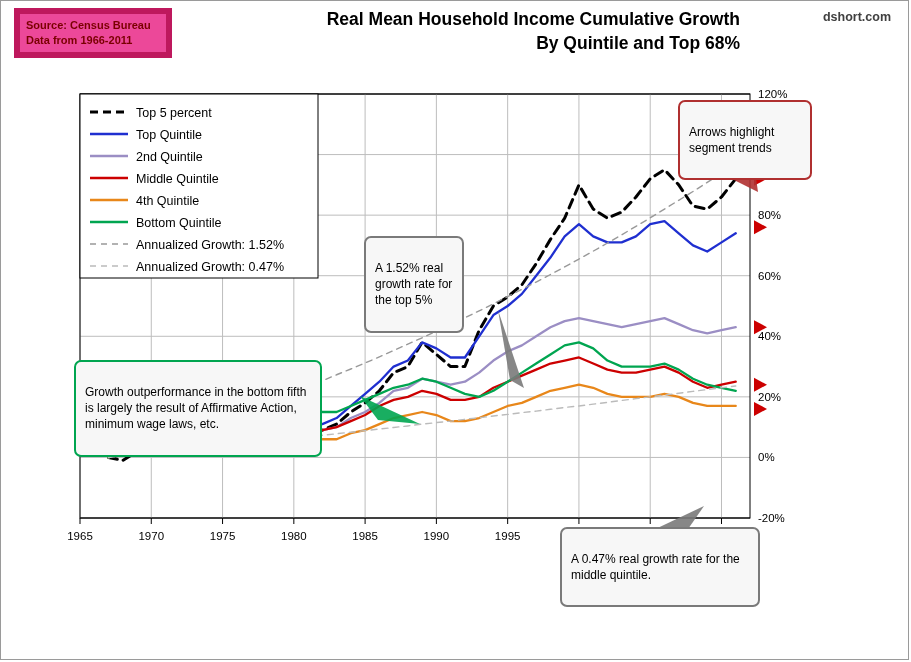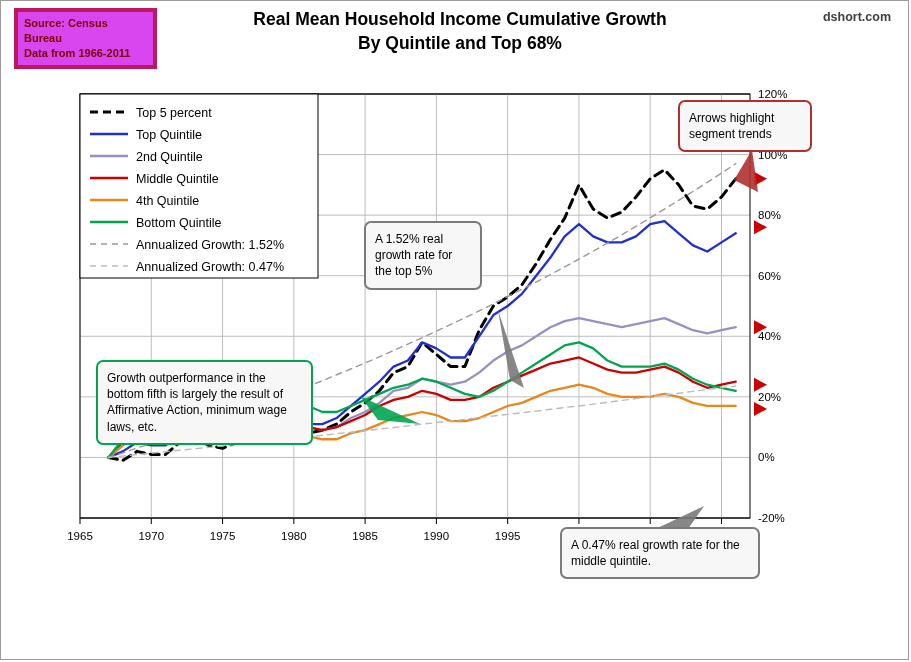--- a/index.html
+++ b/index.html
@@ -6,39 +6,39 @@
   body{
     width:911px;height:662px;
     background:#ffffff;
     font-family:"Liberation Sans", sans-serif;
     position:relative;
     overflow:hidden;
   }
   .frame{position:absolute;left:0;top:0;width:909px;height:660px;border:1px solid #9a9a9a;box-sizing:border-box;}
   #title{
     position:absolute;left:180px;top:8px;width:560px;
-    text-align:center;font-size:17.5px;font-weight:bold;color:#000;line-height:1.35;
+    text-align:right;font-size:17.5px;font-weight:bold;color:#000;line-height:1.35;
   }
   #brand{position:absolute;right:20px;top:10px;font-size:12.5px;font-weight:bold;color:#404040;}
   #source{
-    position:absolute;left:14px;top:8px;width:143px;
-    background:#d946ef;border:4px solid #be185d;
+    position:absolute;left:14px;top:8px;width:158px;
+    background:#ec4899;border:6px solid #be185d;
     font-size:11px;font-weight:bold;color:#7a0000;
     padding:4px 6px;line-height:1.35;box-sizing:border-box;
   }
   #plot{position:absolute;left:68px;top:88px;width:750px;height:518px;}
   svg{display:block;}
   .callout{
     position:absolute;background:#f7f7f7;border:2px solid #7a7a7a;border-radius:7px;
-    font-size:12px;color:#000;padding:8px 9px;line-height:1.35;box-sizing:border-box;
+    font-size:12px;color:#000;padding:22px 9px;line-height:1.35;box-sizing:border-box;
   }
   .callout.green{border-color:#00a550;}
   .callout.red{border-color:#b03030;}
-  #co-bottom{left:96px;top:360px;width:217px;}
-  #co-top5{left:364px;top:221px;width:118px;}
+  #co-bottom{left:74px;top:360px;width:248px;}
+  #co-top5{left:364px;top:236px;width:100px;}
   #co-mid{left:560px;top:527px;width:200px;}
   #co-arrows{left:678px;top:100px;width:134px;}
   .legend-text{font-size:12.5px;fill:#000;}
   .axis-text{font-size:11.5px;fill:#000;}
 </style>
 </head>
 <body>
 
 <div class="frame"></div>
 

